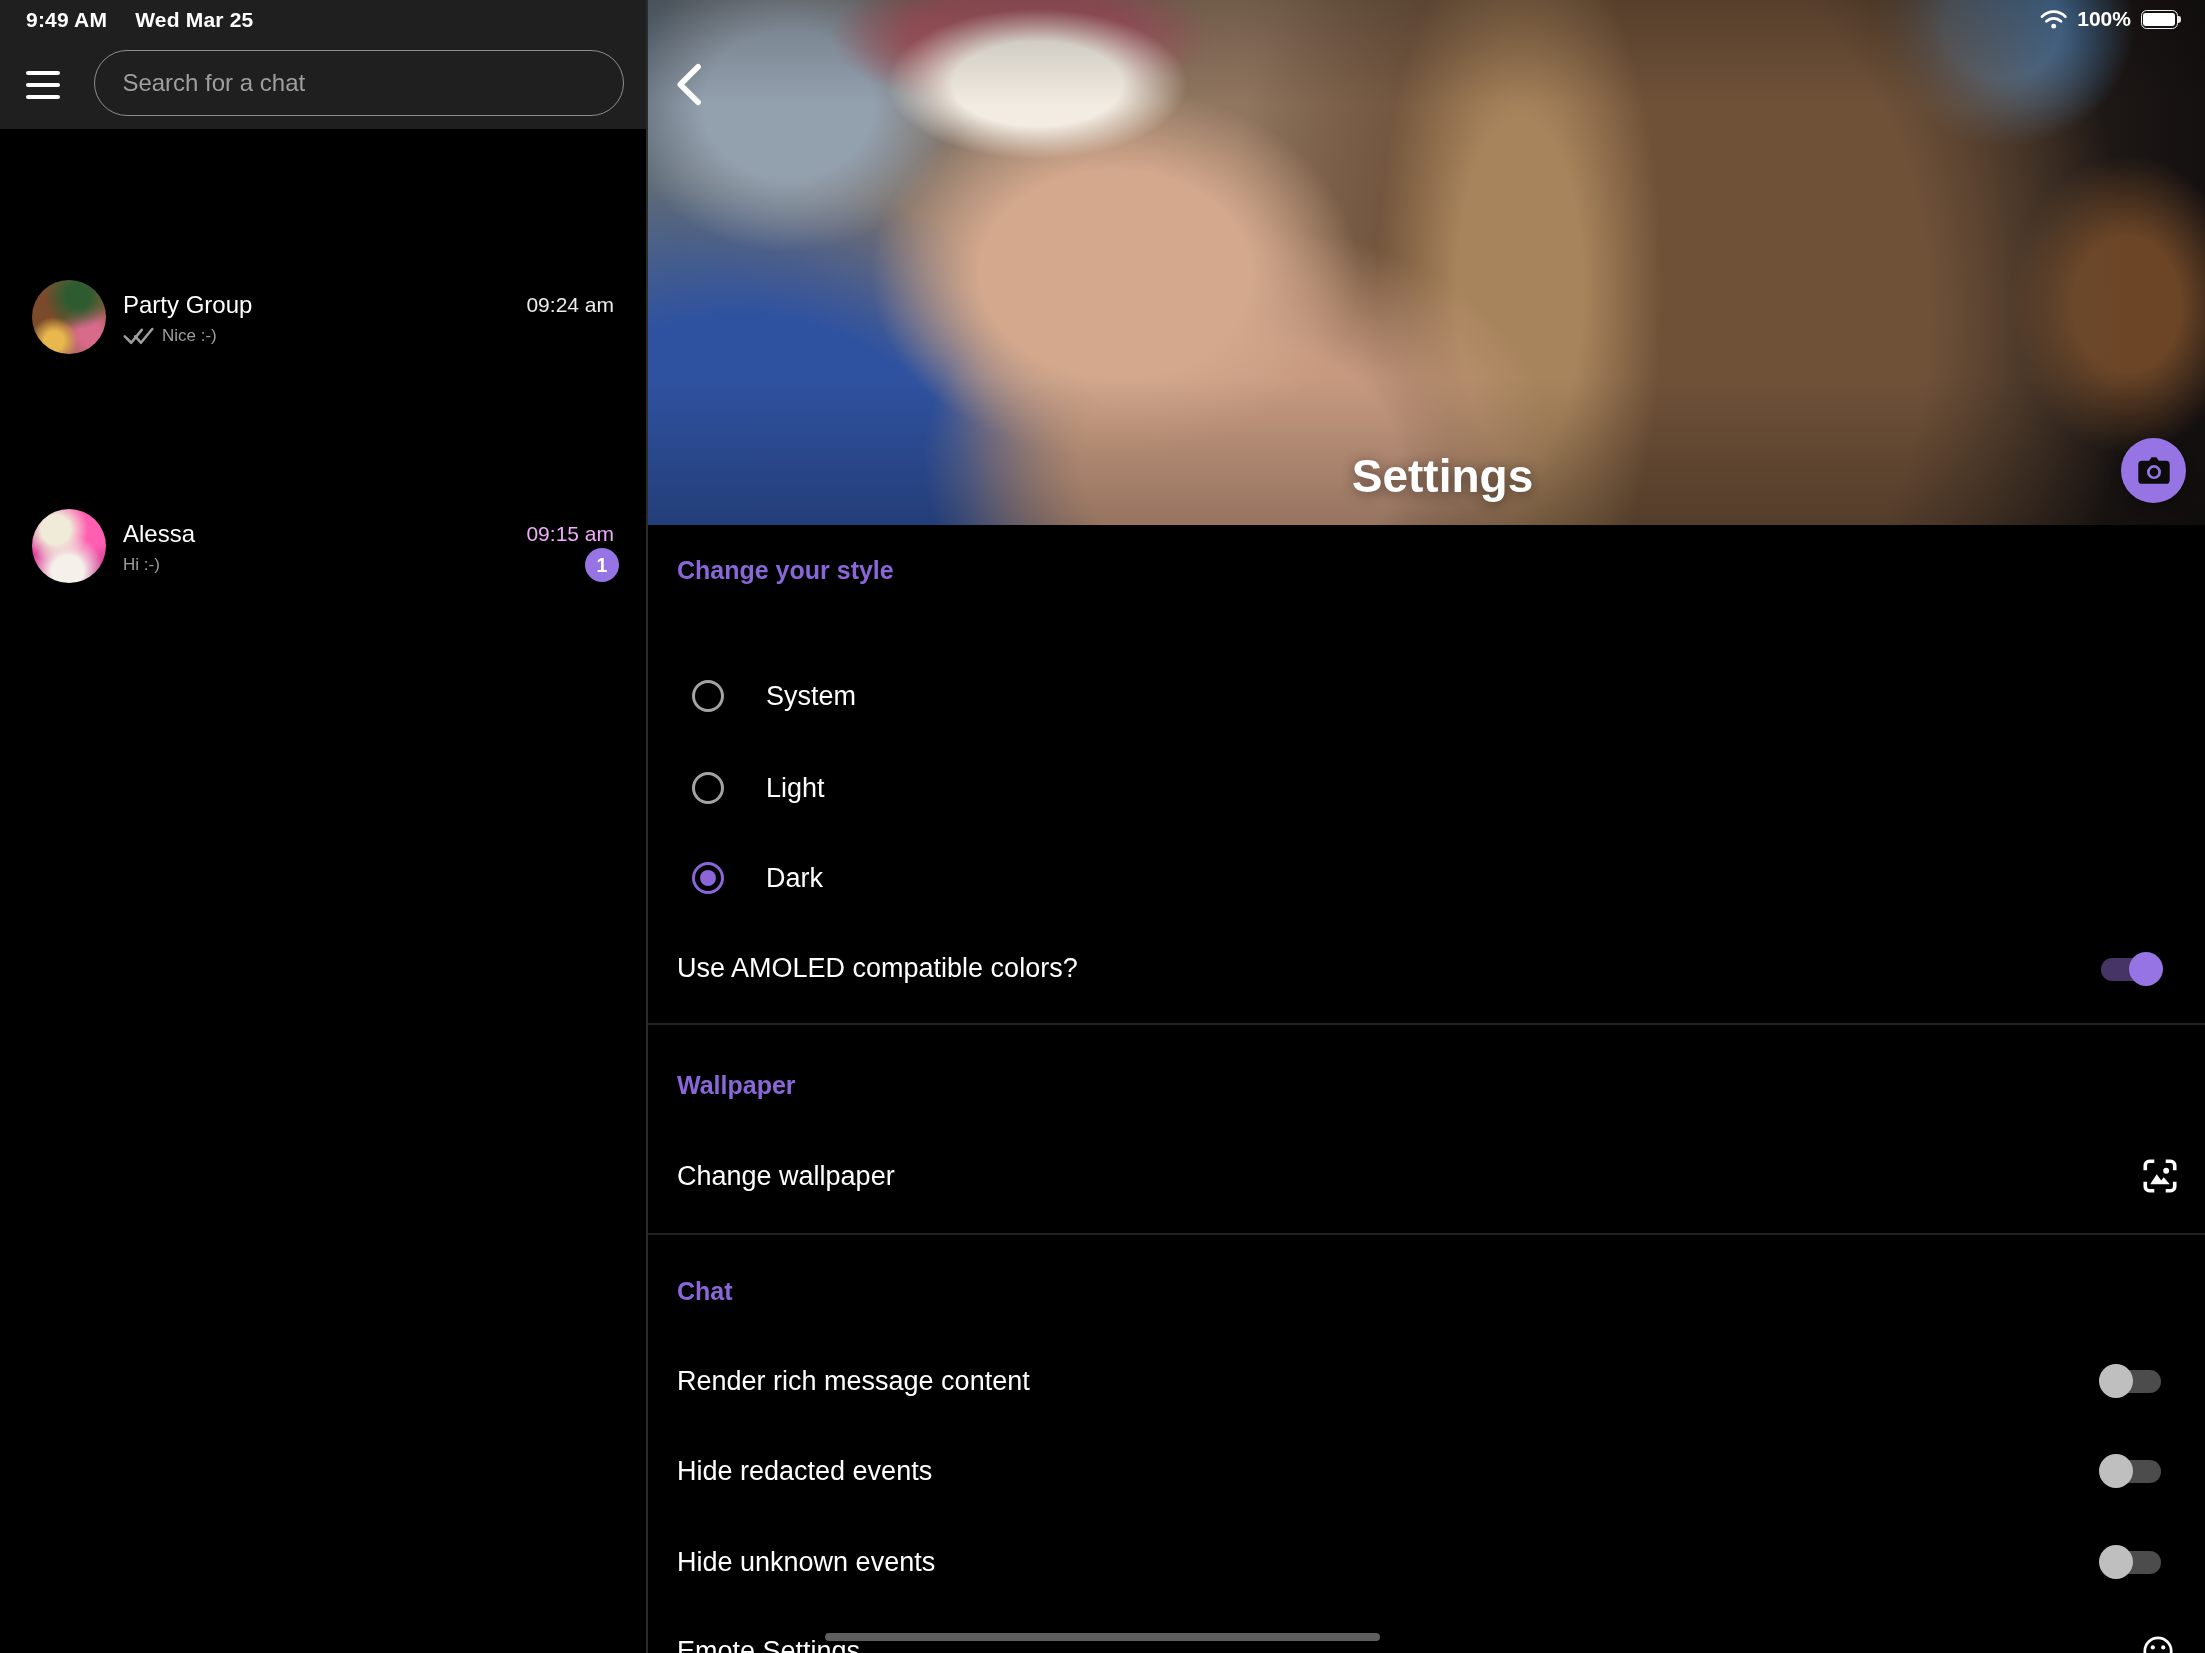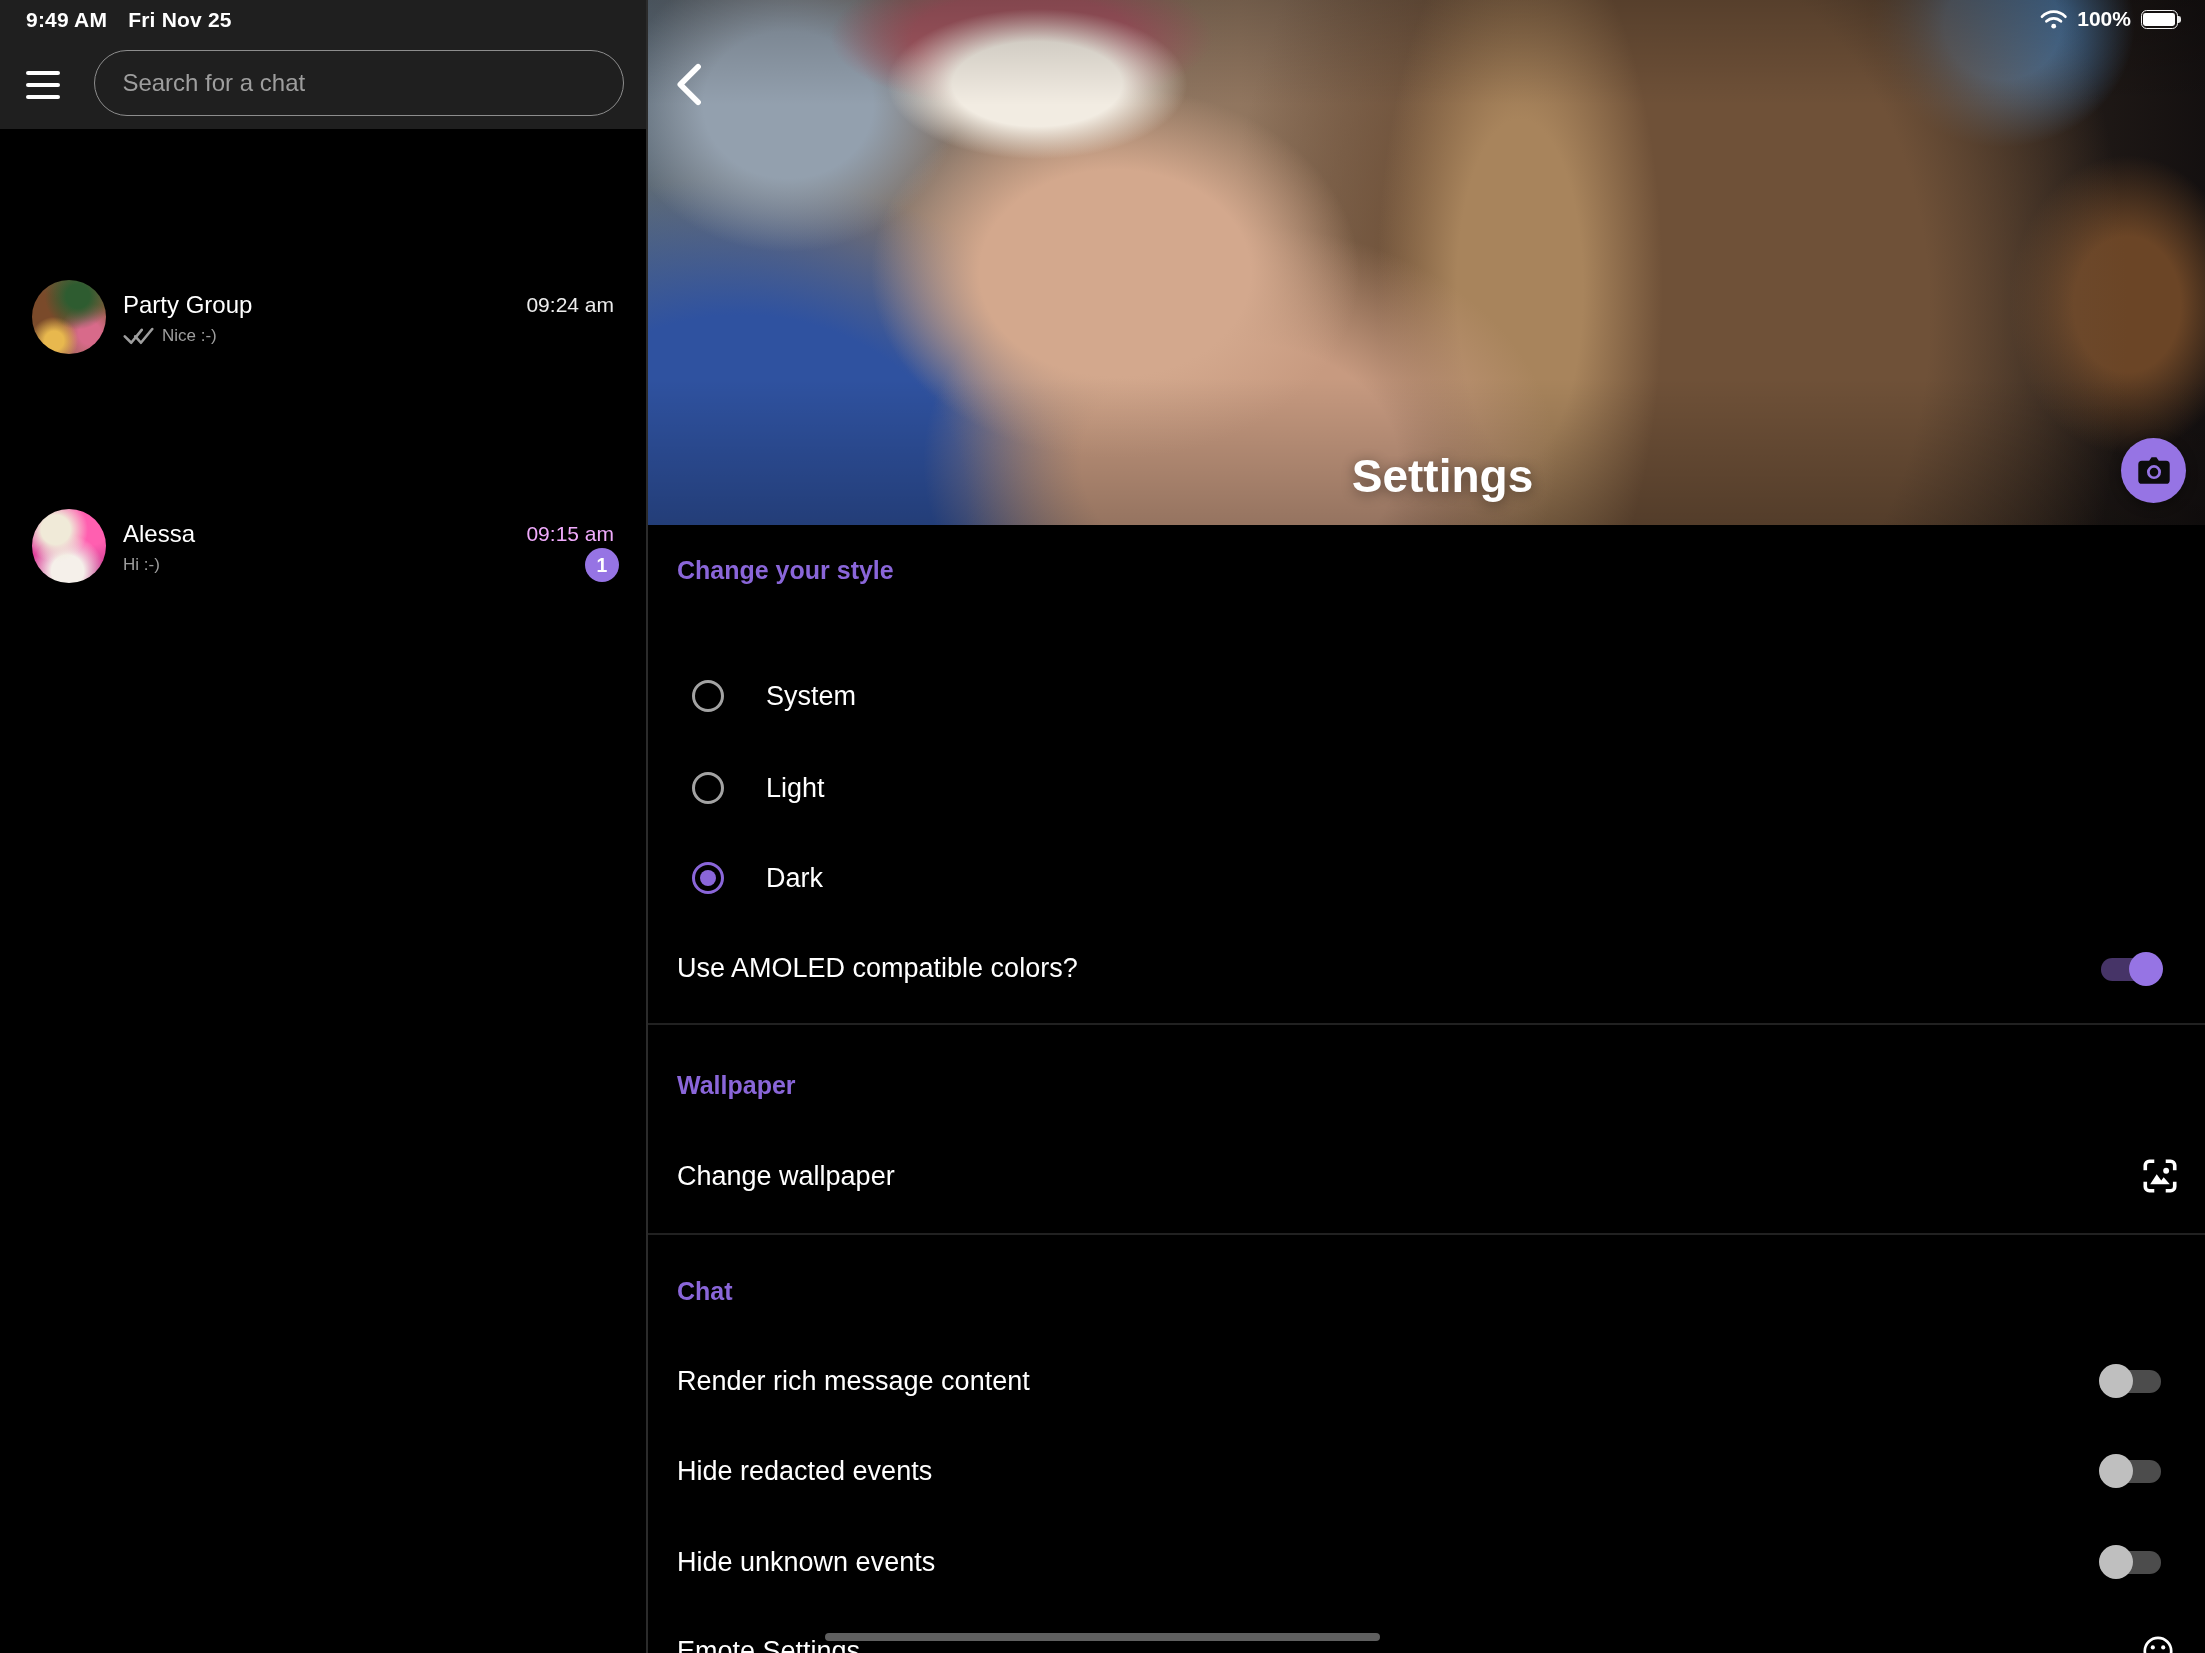--- a/index.html
+++ b/index.html
@@ -3,21 +3,21 @@
 <meta charset="utf-8">
 <style>
   * { box-sizing: border-box; margin: 0; padding: 0; }
   html, body { width: 2205px; height: 1653px; overflow: hidden; background: #000; }
   body { font-family: "Liberation Sans", "DejaVu Sans", sans-serif; color: #fff; }
   #screen { position: relative; width: 2205px; height: 1653px; background: #000; overflow: hidden; }
 
   
   .sidebar { position: absolute; left: 0; top: 0; width: 646px; height: 1653px; background: #000; }
   .sidebar-appbar { position: absolute; left: 0; top: 0; width: 646px; height: 129px; background: #1f1f1f; }
-  .status-left { position: absolute; left: 26px; top: 8px; display: flex; gap: 21px; font-size: 21px; font-weight: 600; color: #fff; letter-spacing: 0.2px; }
+  .status-left { position: absolute; left: 26px; top: 8px; display: flex; gap: 28px; font-size: 21px; font-weight: 600; color: #fff; letter-spacing: 0.2px; }
   .menu-btn { position: absolute; left: 26px; top: 69px; width: 37px; height: 32px; display: flex; flex-direction: column; justify-content: space-between; background: none; border: none; cursor: pointer; padding: 1.6px 0; }
   .menu-btn span { display: block; width: 34px; height: 4.8px; background: #fff; border-radius: 2.4px; }
   .search { position: absolute; left: 94px; top: 50px; width: 530px; height: 66px; background: transparent; border: 1.6px solid #8d8d8d; border-radius: 36px; padding: 0 27.4px; font-size: 24px; color: #e6e6e6; outline: none; font-family: inherit; }
   .search::placeholder { color: #9e9e9e; }
 
   .chat-list { position: absolute; left: 0; top: 129px; width: 646px; height: 1524px; }
   .chat-row { position: absolute; left: 0; width: 646px; height: 110px; cursor: pointer; }
   .avatar { position: absolute; left: 32px; top: 18px; width: 74px; height: 74px; border-radius: 50%; overflow: hidden; }
   .av-party { background:
       radial-gradient(circle at 62% 22%, #2e5c30 0 16%, rgba(46,92,48,0) 45%),
@@ -98,21 +98,21 @@
 </style>
 </head>
 <body>
 
 <div id="screen">
 
   <aside class="sidebar">
     <div class="sidebar-appbar">
       <div class="status-left">
         <span>9:49 AM</span>
-        <span>Fri Nov 25</span>
+        <span>Wed Mar 25</span>
       </div>
       <button class="menu-btn" aria-label="menu">
         <span></span>
         <span></span>
         <span></span>
       </button>
       <input class="search" type="text" placeholder="Search for a chat" style="">
     </div>
 
     <div class="chat-list">

